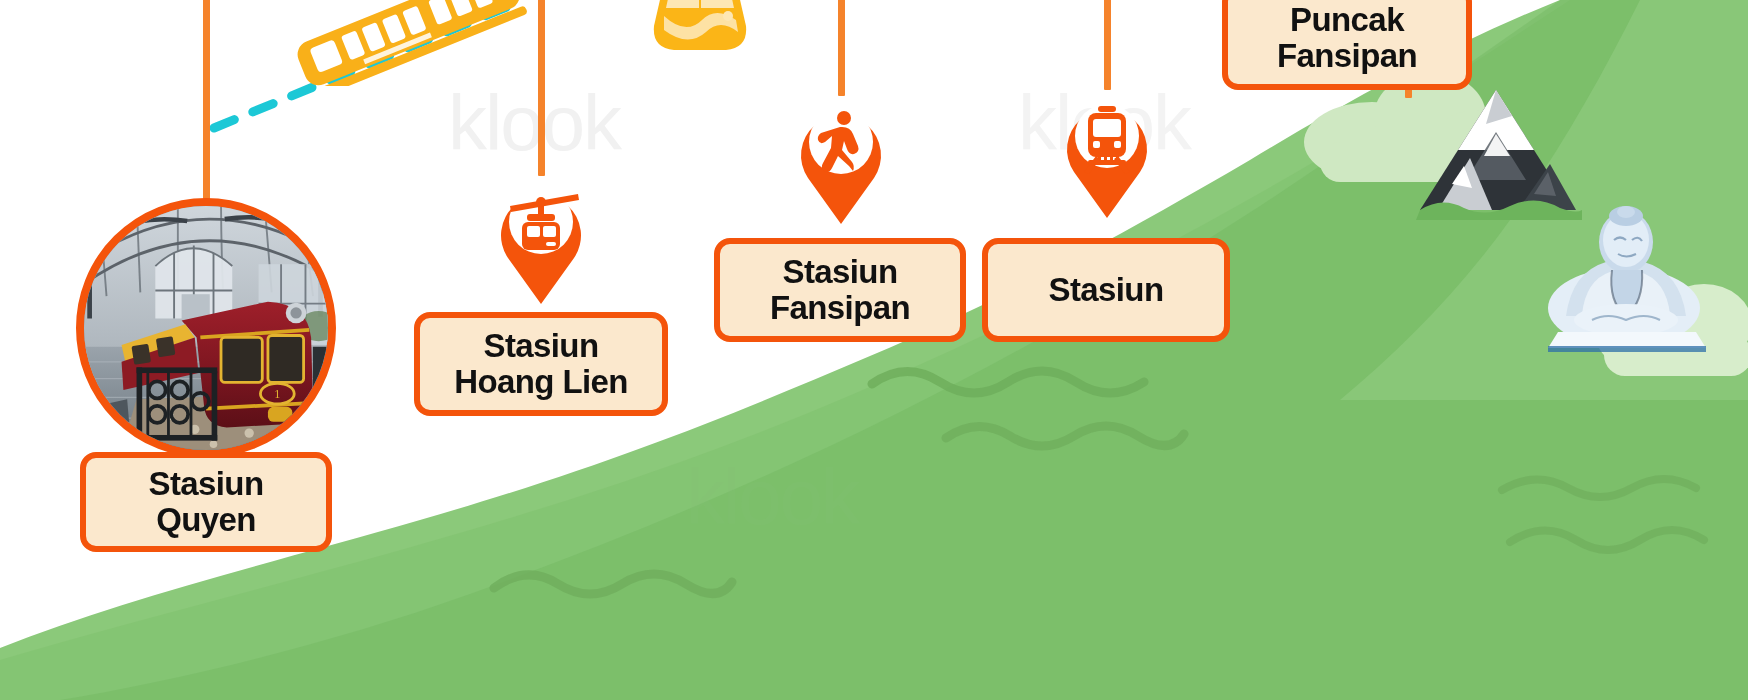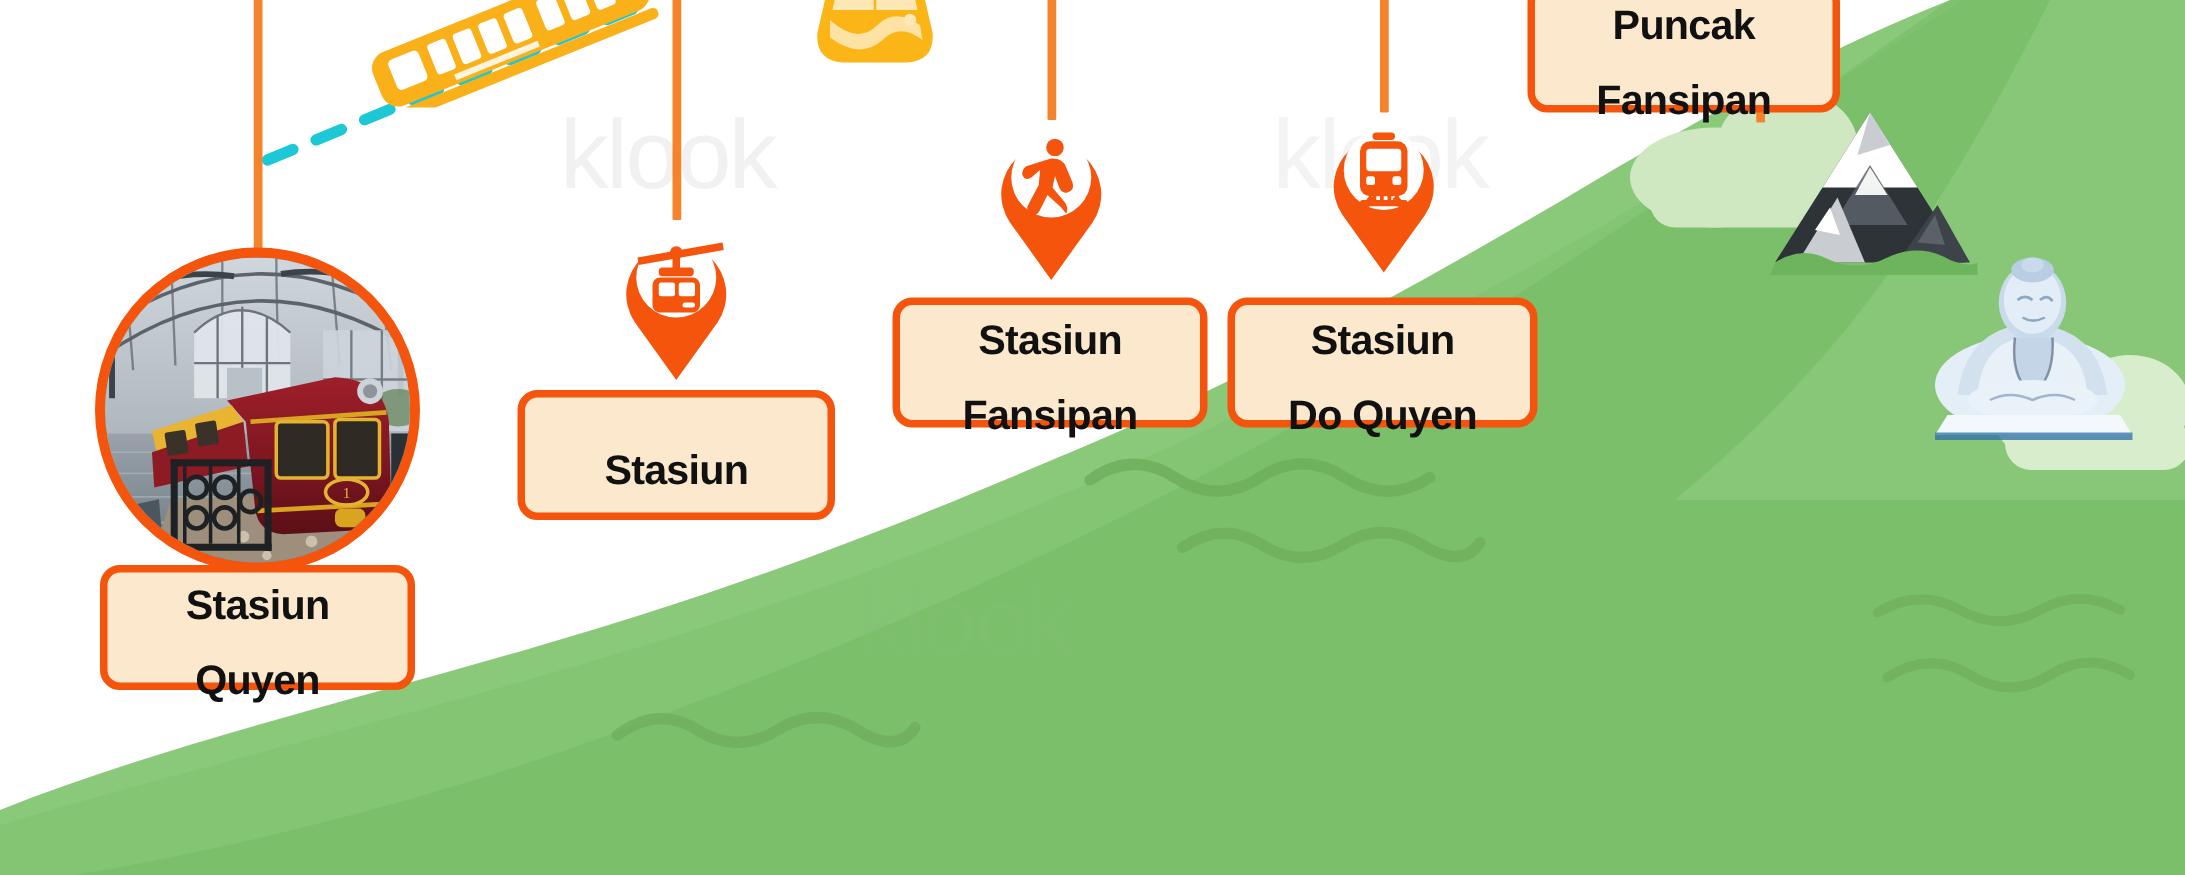--- a/index.html
+++ b/index.html
@@ -55,21 +55,21 @@
     flex-direction:column;
     align-items:center;
     justify-content:center;
     text-align:center;
     color:#111111;
     font-weight:800;
     line-height:1.08;
     letter-spacing:-0.6px;
     padding:10px 18px;
   }
-  .plate .l1, .plate .l2 { display:block; white-space:nowrap;margin-top:24px; }
+  .plate .l1, .plate .l2 { display:block; white-space:nowrap; }
 
   
   .photo-bubble {
     position:absolute;
     border-radius:50%;
     border:8px solid #F4540B;
     overflow:hidden;
     background:#8a8f96;
   }
   .photo-bubble svg { width:100%; height:100%; display:block; }
@@ -436,30 +436,30 @@
     </svg>
   </div>
 
   <div class="plate" style="left:80px; top:452px; width:252px; height:100px; font-size:33px;">
     <span class="l1">Stasiun</span>
     <span class="l2">Quyen</span>
   </div>
 
   <div class="plate" style="left:414px; top:312px; width:254px; height:104px; font-size:33px;">
     <span class="l1">Stasiun</span>
+    <span class="l2">Hoang Lien</span>
   </div>
 
   <div class="plate" style="left:714px; top:238px; width:252px; height:104px; font-size:33px;">
     <span class="l1">Stasiun</span>
     <span class="l2">Fansipan</span>
   </div>
 
   <div class="plate" style="left:982px; top:238px; width:248px; height:104px; font-size:33px;">
     <span class="l1">Stasiun</span>
-    <span class="l2">Do Quyen</span>
   </div>
 
   <div class="plate" style="left:1222px; top:-14px; width:250px; height:104px; font-size:33px;">
     <span class="l1">Puncak</span>
     <span class="l2">Fansipan</span>
   </div>
 
 </div>
 
 </body></html>

